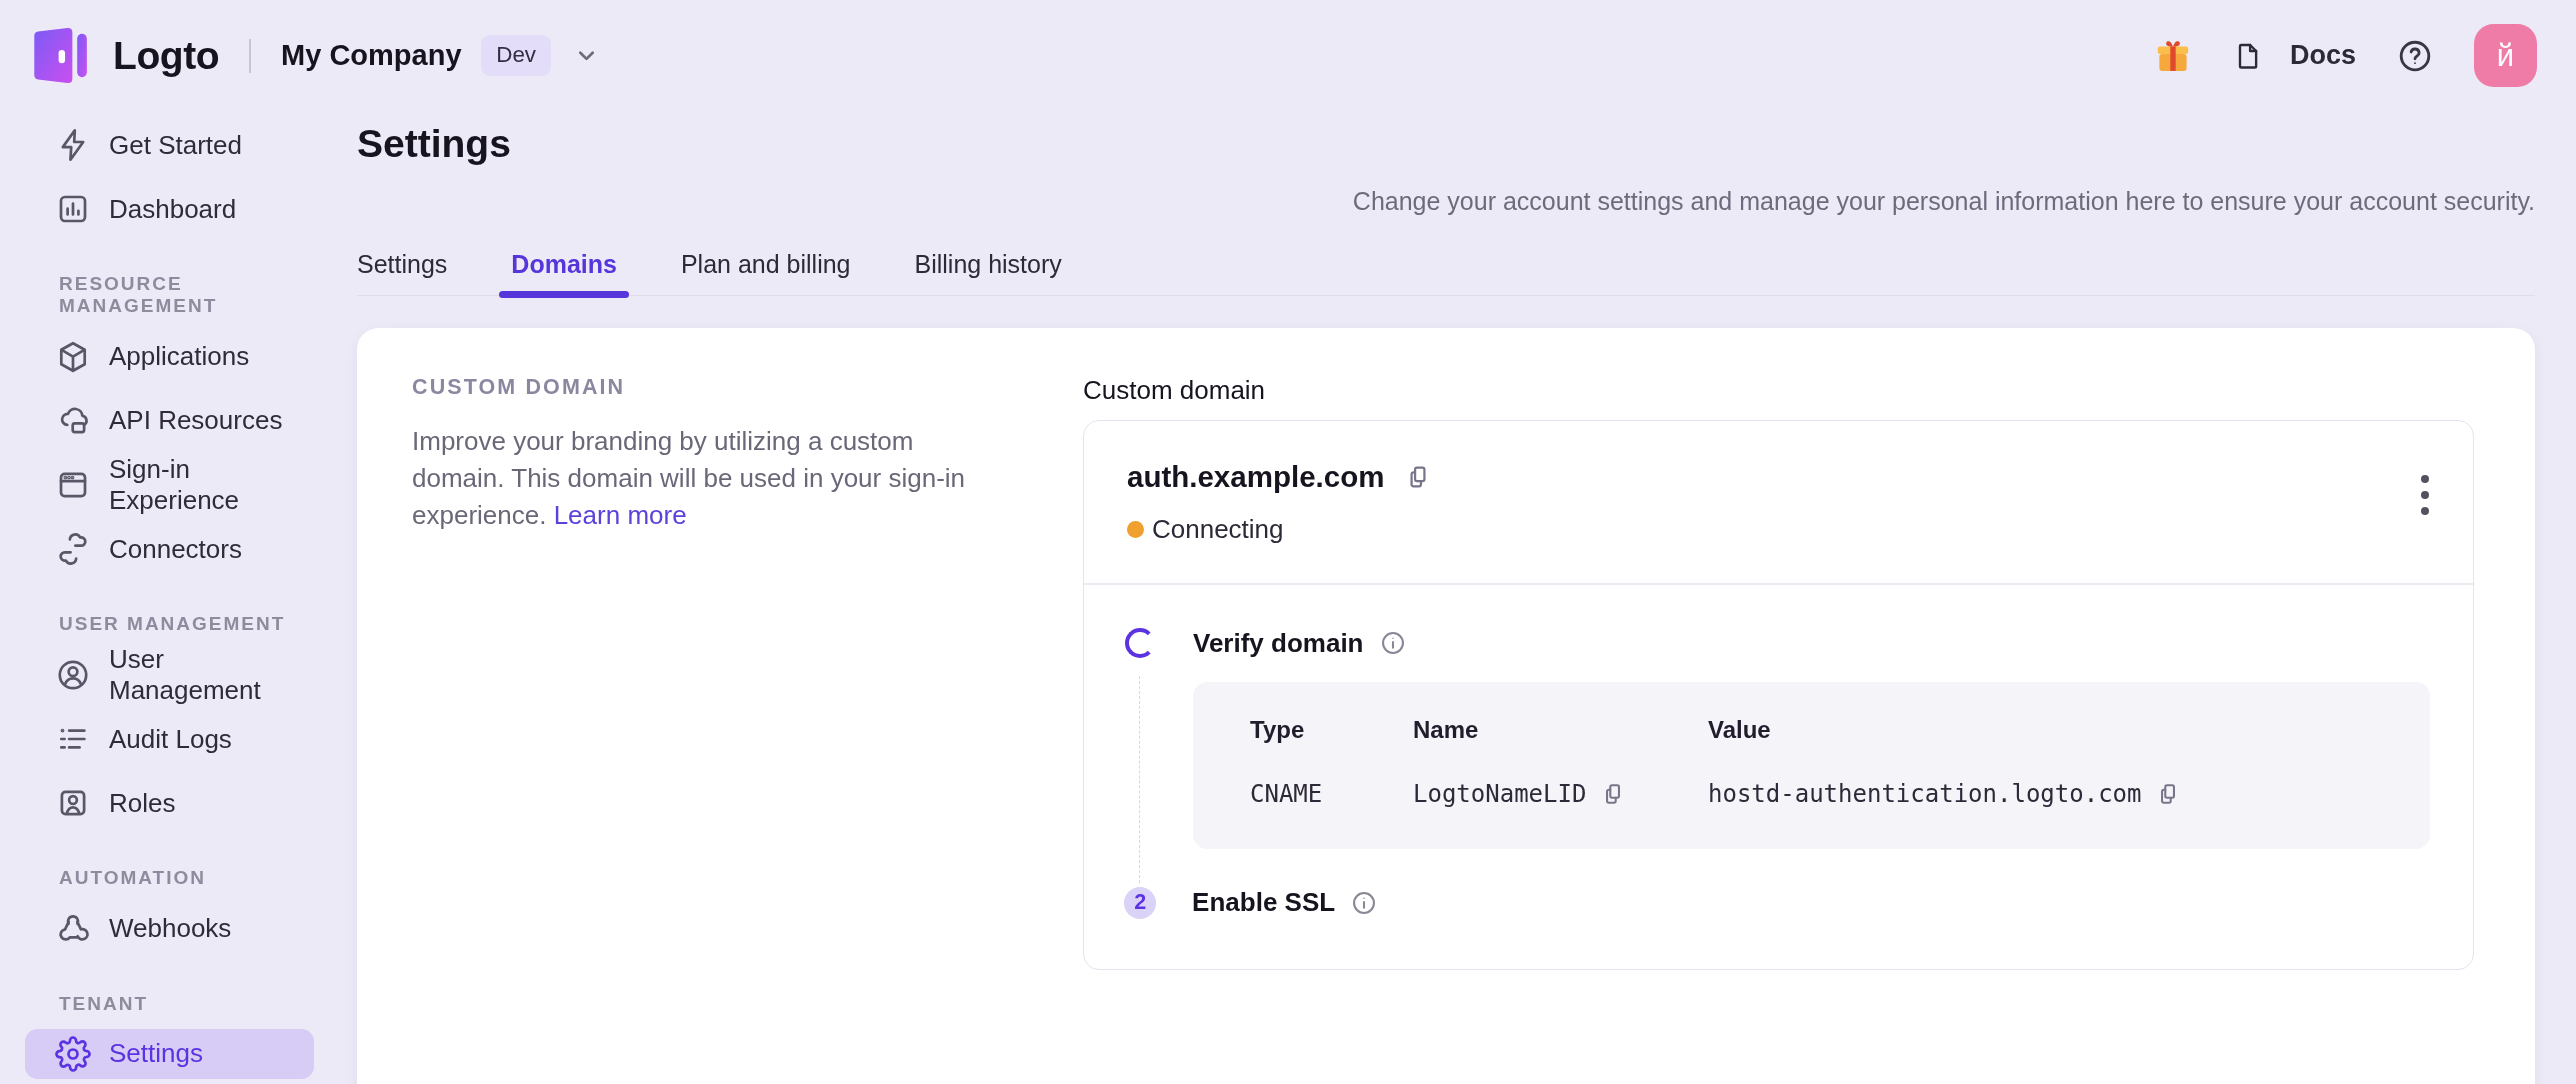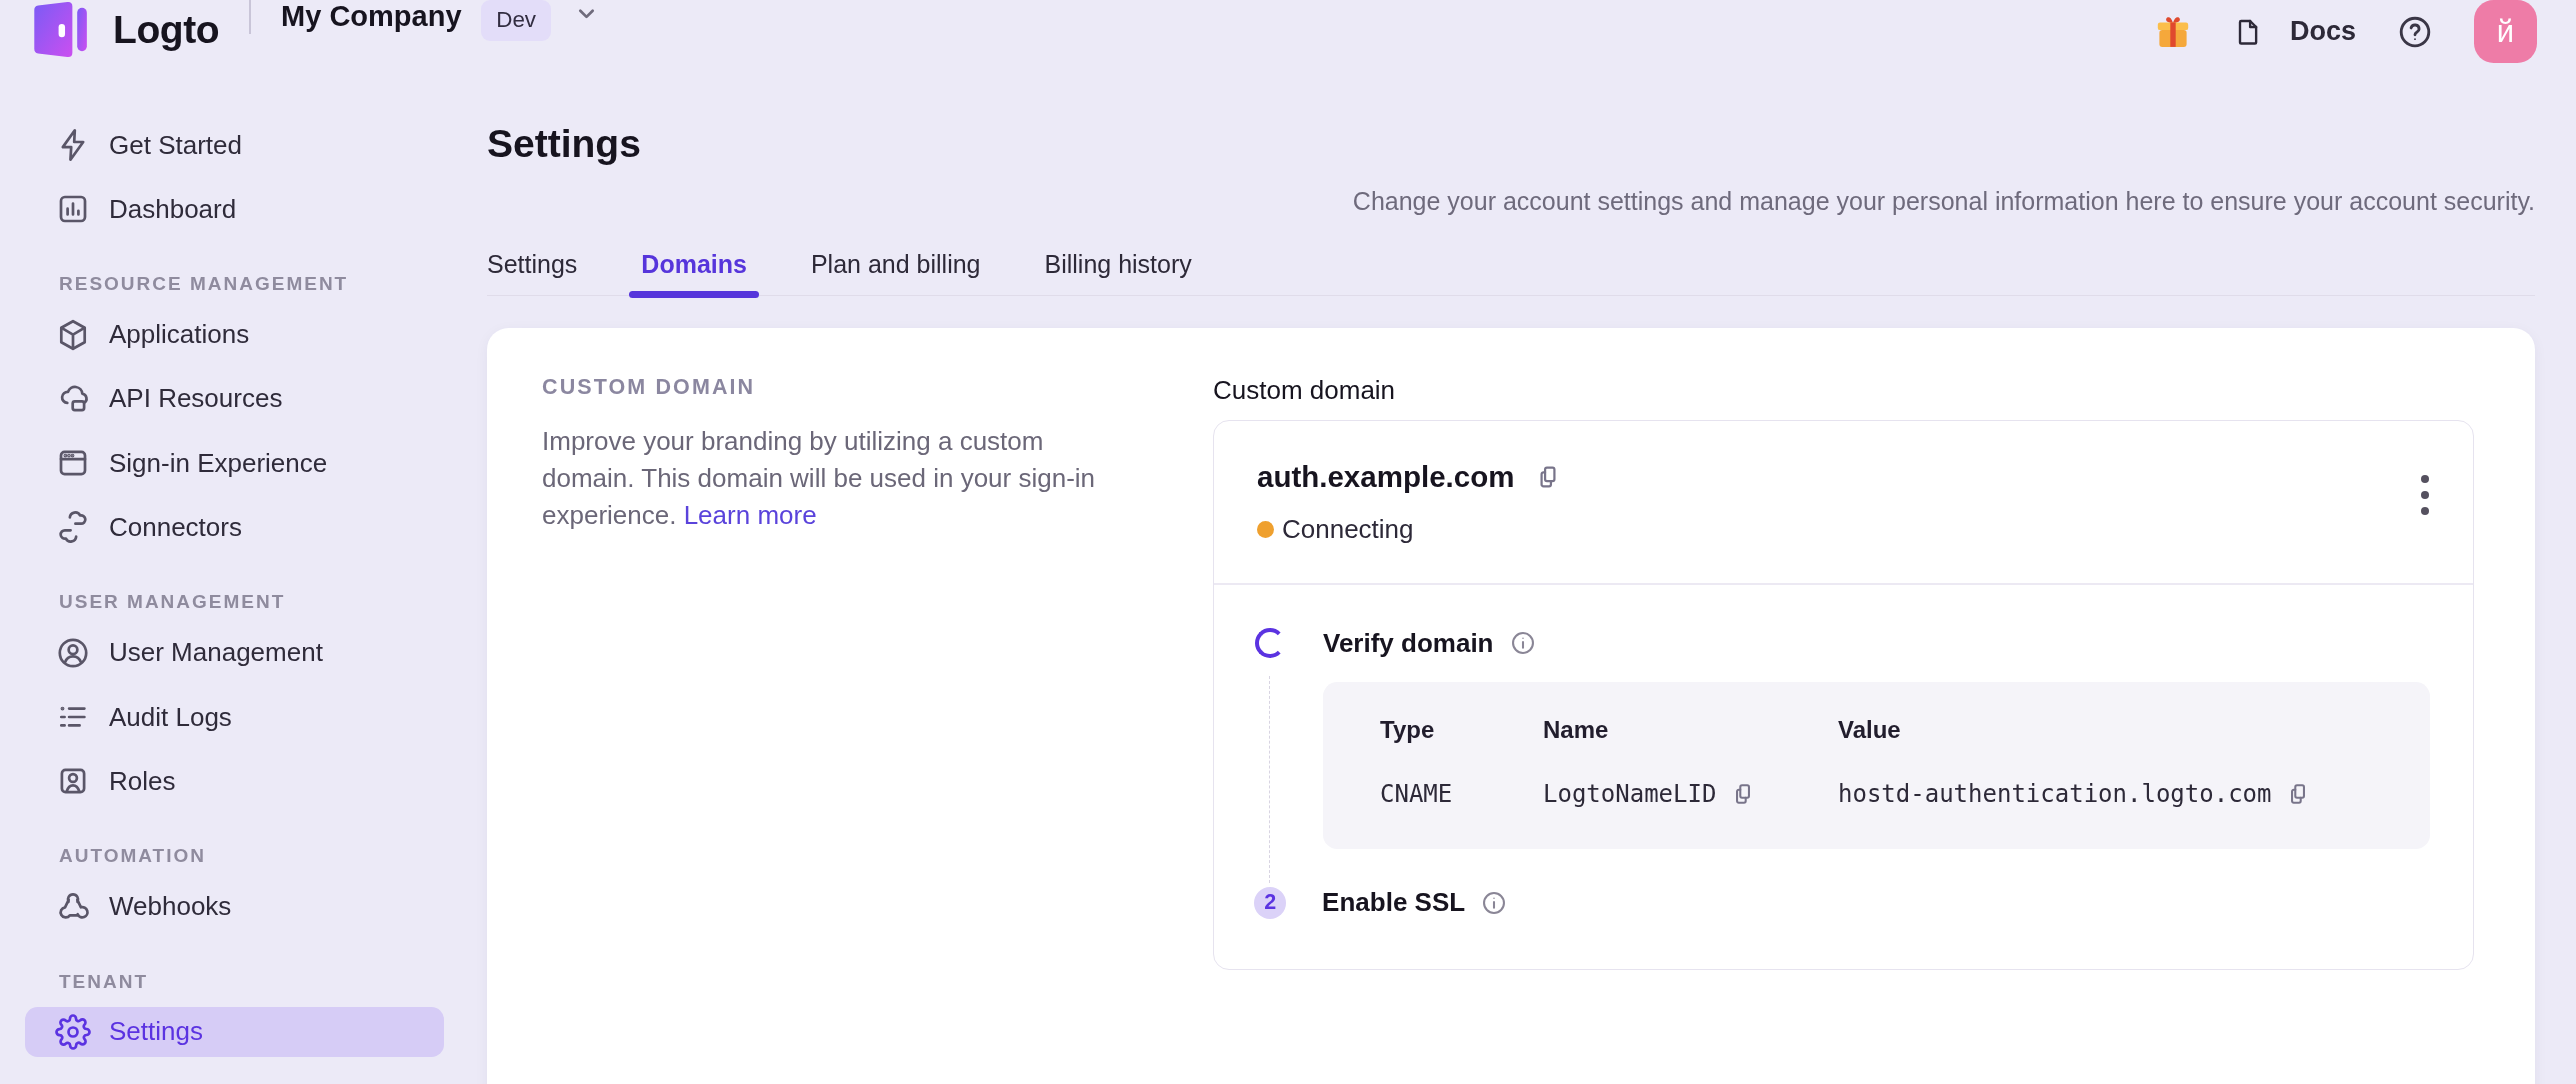--- a/index.html
+++ b/index.html
@@ -6,21 +6,21 @@
   html,body { width:2576px; height:1084px; overflow:hidden; }
   body {
     background:#ECEAF7;
     font-family:"Liberation Sans","DejaVu Sans",sans-serif;
     color:#191724;
     -webkit-font-smoothing:antialiased;
   }
   svg { display:block; }
 
   
-  .topbar { height:111px; display:flex; align-items:flex-start; padding:0 39px 0 27px; }
+  .topbar { height:111px; display:flex; align-items:center; padding:0 39px 0 27px; }
   .brand { display:flex; align-items:center; }
   .logo-mark { margin-right:16px; }
   .brand-name { font-size:39px; font-weight:800; letter-spacing:-0.4px; color:#17141F; }
   .tb-sep { width:1.8px; height:34px; background:#C9C5D8; margin:0 30px; }
   .tenant-name { font-size:29px; font-weight:700; color:#17141F; }
   .env-badge {
     margin-left:19.7px; background:#E3DDF9; color:#322D41;
     font-size:22.4px; font-weight:500; line-height:1;
     padding:9px 15px 9.8px; border-radius:9px;
   }
@@ -31,21 +31,21 @@
   .avatar {
     width:63px; height:63px; border-radius:19.7px; background:#EE7CA7;
     color:#fff; font-size:31px; font-weight:500;
     display:flex; align-items:center; justify-content:center; cursor:pointer;
   }
 
   
   .shell { display:flex; height:973px; }
 
   
-  .sidebar { width:487px; flex:none; padding:9px 43px 0 25px; }
+  .sidebar { width:357px; flex:none; padding:9px 43px 0 25px; }
   .nav-item {
     height:50px; margin-bottom:14.3px; border-radius:12.5px;
     display:flex; align-items:center; padding-left:30px;
     font-size:26px; font-weight:500; color:#2F2B3A; cursor:pointer;
   }
   .nav-item .nav-icon { width:36px; height:36px; margin-right:18px; color:#5A5668; flex:none; }
   .nav-item.active { background:#D6CCF6; color:#5B33E1; }
   .nav-item.active .nav-icon { color:#5B33E1; }
   .nav-section {
     margin:39px 0 14.3px 34px; font-size:19px; font-weight:700;

